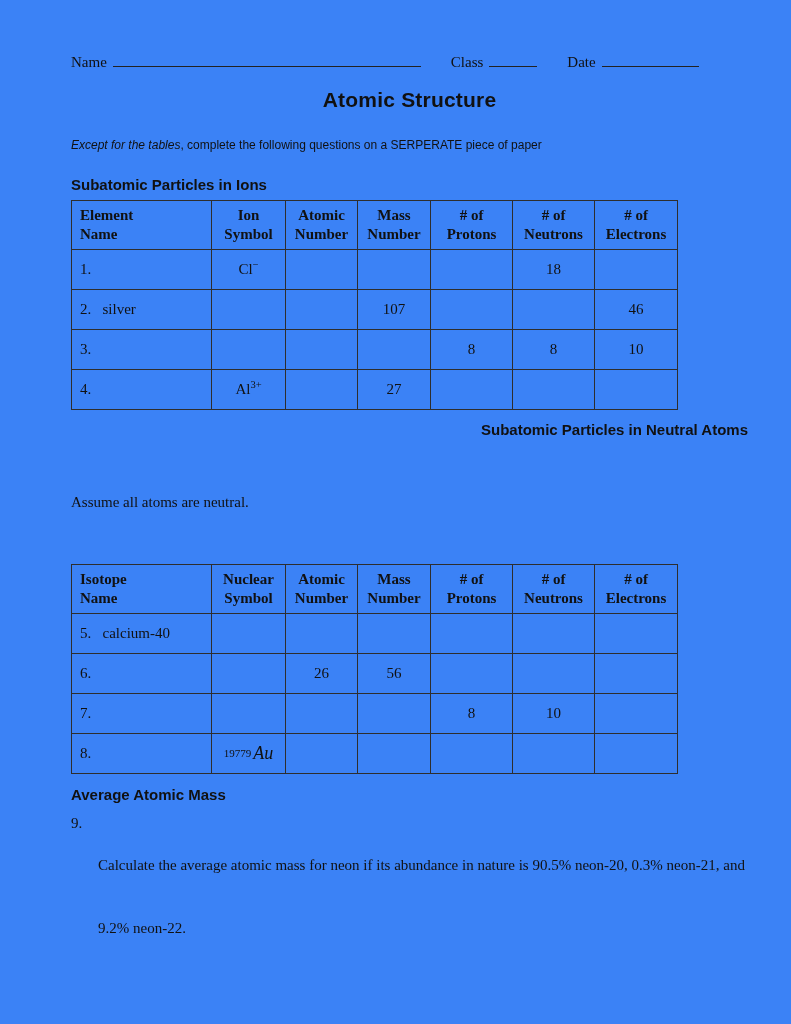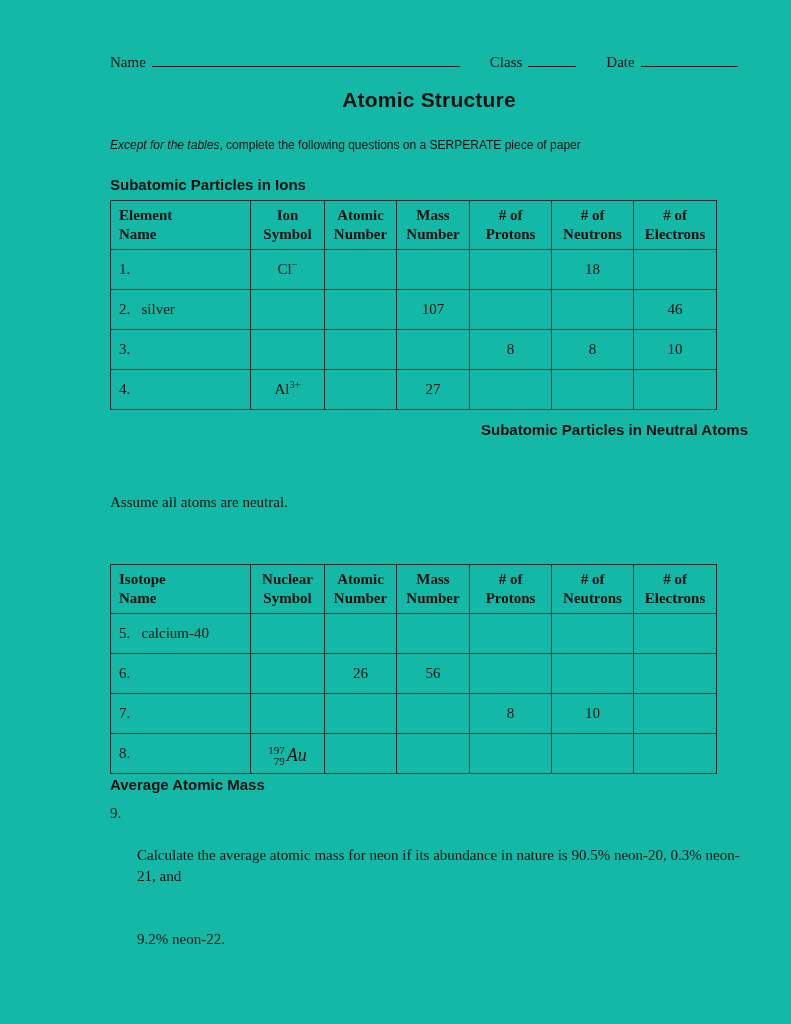--- a/index.html
+++ b/index.html
@@ -1,19 +1,19 @@
 <!DOCTYPE html>
 <html><head>
 <meta charset="utf-8">
 <style>
   * { box-sizing: border-box; }
   html,body { margin:0; padding:0; background:#888; }
   .page {
-    width:791px; height:1024px; background:#14b8a6; margin:0 auto;
-    padding:54px 43px 0 110px; position:relative;
+    width:791px; height:1024px; background:#3b82f6; margin:0 auto;
+    padding:54px 43px 0 71px; position:relative;
     font-family:"Liberation Serif","DejaVu Serif",serif; color:#111;
   }
   
   .hdr-row { display:flex; align-items:baseline; font-size:15px; }
   .hdr-label { flex:none; }
   .blank { display:inline-block; height:0; border-bottom:1.2px solid #222; margin-left:6px; flex:none; }
   .blank-name { width:308px; }
   .blank-class { width:48px; }
   .blank-date { width:97px; }
   .gap-lg { margin-left:30px; }
@@ -24,41 +24,41 @@
   }
   
   .intro { margin-top:26px; font-family:"Liberation Sans","DejaVu Sans",sans-serif; font-size:12px; }
   .intro .it { font-style:italic; }
   
   .sec-heading {
     font-family:"Liberation Sans","DejaVu Sans",sans-serif; font-weight:bold; font-size:15px;
   }
   .h-ions { margin-top:24px; }
   .h-neutral { margin-top:11px;text-align:right; }
-  .h-avg { margin-top:2px; }
+  .h-avg { margin-top:12px; }
   
   .desc { font-size:15px; margin-top:9px; line-height:22px; white-space:pre-wrap; }
   .desc-line { display:block; }
   
   table.wtable {
     border-collapse:collapse; table-layout:fixed; width:606px; margin-top:7px;
     font-size:15px;
   }
   table.wtable th, table.wtable td { border:1px solid #2e2e2e; }
   table.wtable th {
     font-weight:bold; text-align:center; vertical-align:middle;
     height:49px; line-height:19px; padding:2px 3px;
   }
   table.wtable th.first, table.wtable td.first { text-align:left; padding-left:8px; }
   table.wtable td { height:40px; text-align:center; vertical-align:middle; padding:2px 3px; }
   td.first { white-space:pre; }
   sup.ion-sup { font-size:10.5px; vertical-align:super; line-height:0; }
   
   .nuclide { display:inline-flex; align-items:center; }
-  .nuclide-stack { display:inline-flex; flex-direction:column; align-items:flex-end; font-size:11px; line-height:11px; margin-right:2px; }
+  .nuclide-stack { display:inline-flex; align-items:flex-end; font-size:11px; line-height:11px; margin-right:2px; }
   .nuclide-symbol { font-style:italic; font-size:18px; font-family:"Liberation Serif","DejaVu Serif",serif; }
   
   .question { display:flex; font-size:15px; line-height:21px; }
   .q9 { margin-top:10px; }
   .q-num { flex:none; width:27px; }
   .q-text { flex:1; white-space:pre-wrap; }
   .q-line { display:block; }
 </style>
 </head>
 <body>

